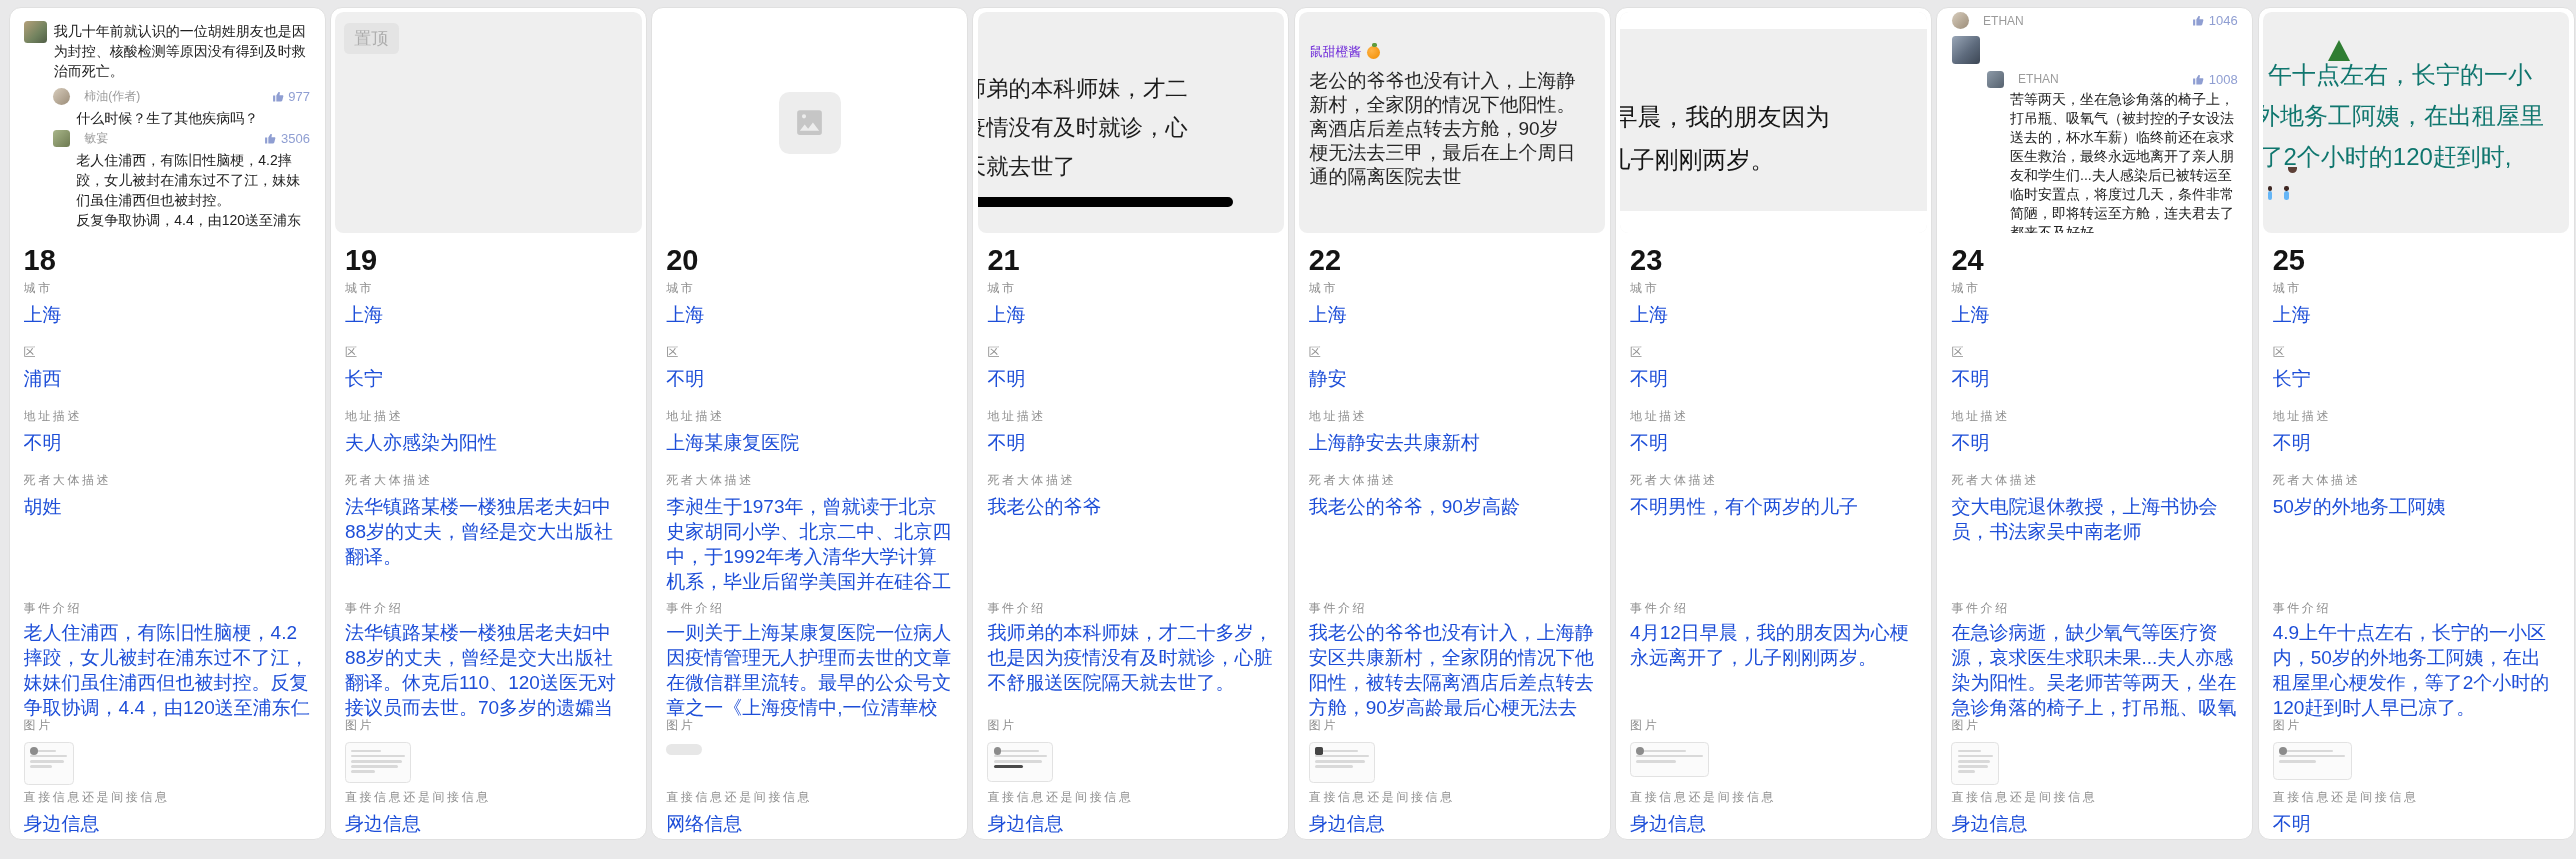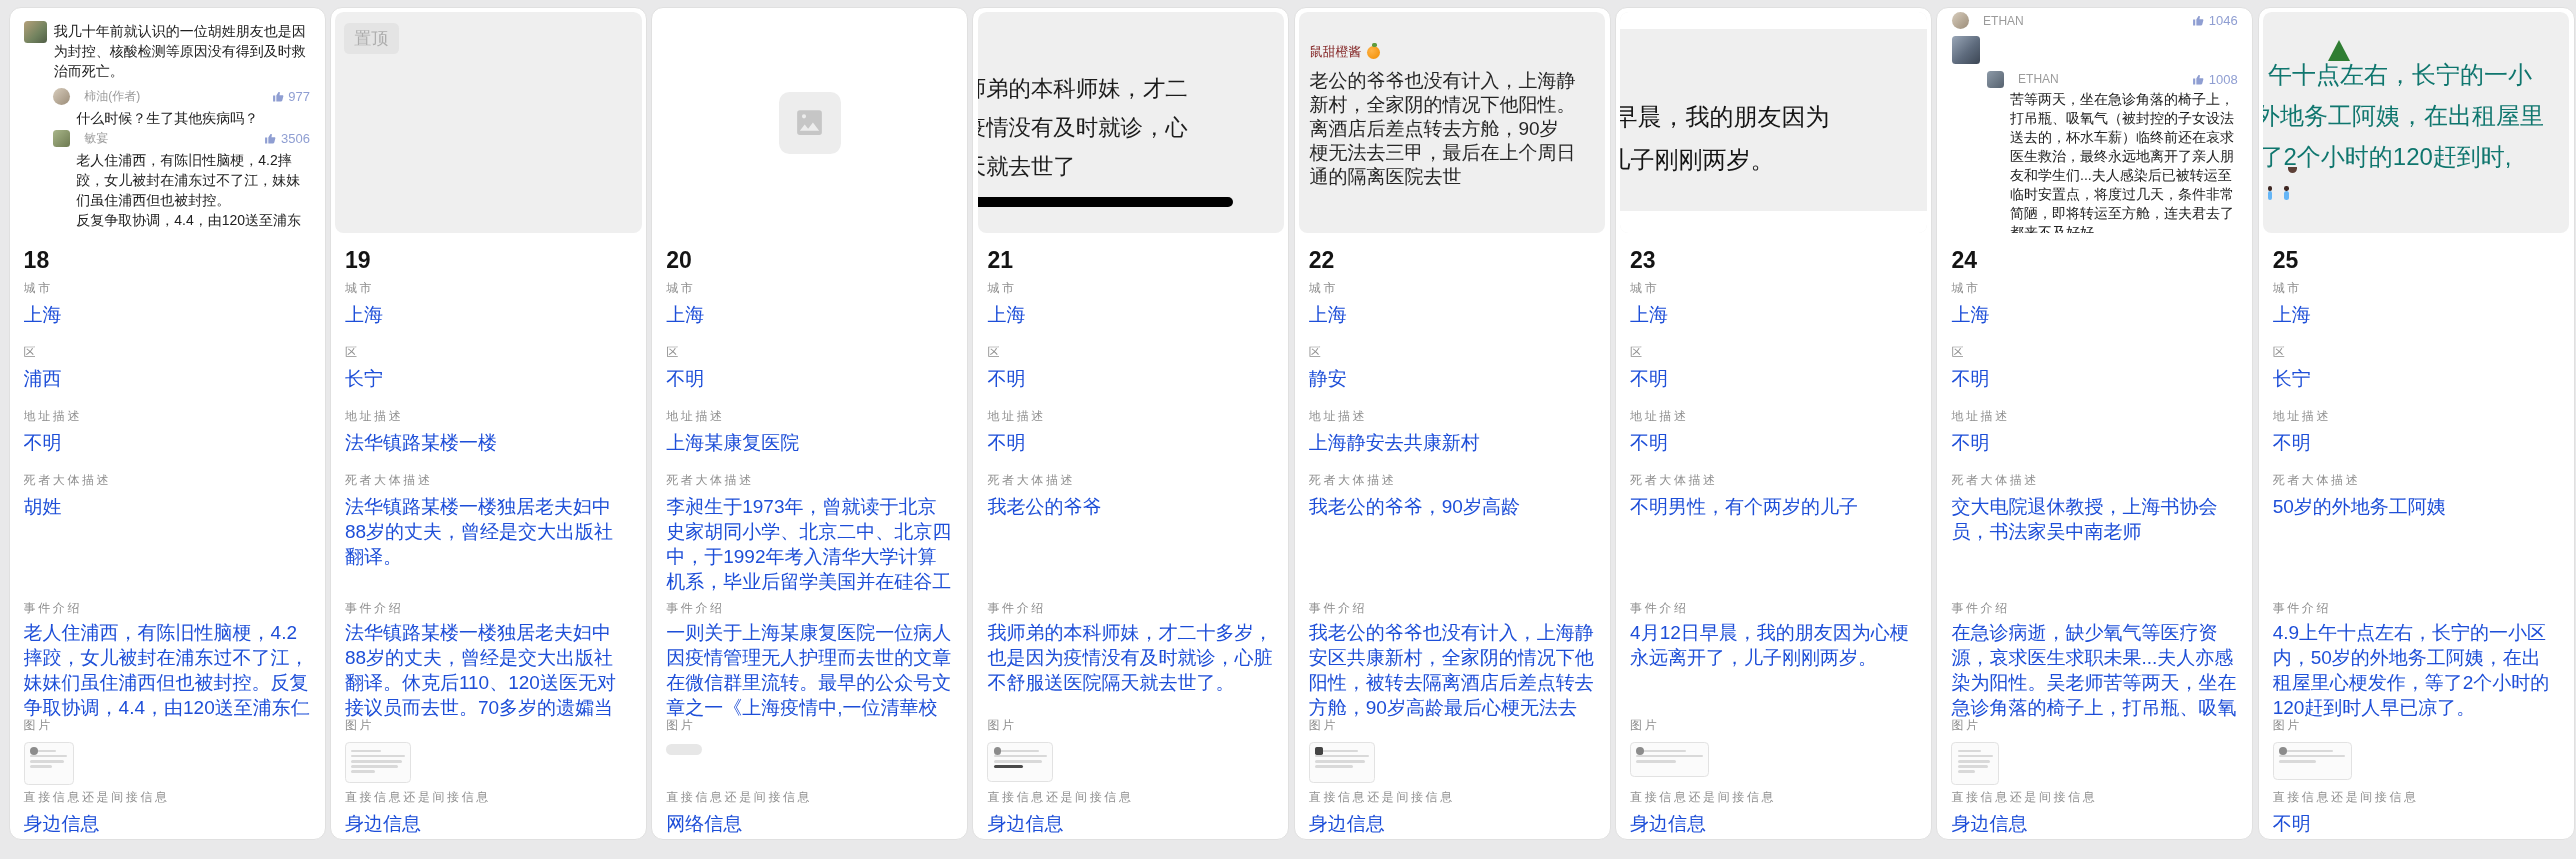--- a/index.html
+++ b/index.html
@@ -4,21 +4,21 @@
 <style>
   * { margin:0; padding:0; box-sizing:border-box; }
   html,body { width:2576px; height:859px; overflow:hidden; }
   body { background:#e9e9ea; font-family:"Liberation Sans","DejaVu Sans",sans-serif; color:#1b1b1b; }
   .board { display:flex; gap:4.3px; padding:7px 0 0 8.6px; align-items:flex-start; }
   .card { flex:0 0 317px; width:317px; height:833px; background:#fff; border:0.9px solid #e0e0e0;
           border-radius:12px; overflow:hidden; }
   .card-image { height:221px; margin:4.3px 4.3px 0; border-radius:8.6px; overflow:hidden; position:relative; background:#fff; }
   .card-image.gray { background:#efefef; }
   .card-body { padding:8.6px 14px 0; }
-  .record-number { font-size:23px; font-weight:600; color:#141414; height:38px; display:flex; align-items:center; }
+  .record-number { font-size:29px; font-weight:600; color:#141414; height:38px; display:flex; align-items:center; }
   .f-label { font-size:12px; color:#8f8f8f; letter-spacing:2.6px; }
   .f-value { font-size:19px; color:#1d4ed8; line-height:25px; margin-top:5.2px; }
   .f-s { height:64px; overflow:hidden; }
   .f-desc { height:128px; overflow:hidden; }
   .f-desc .f-value { max-height:102px; overflow:hidden; }
   .f-event { height:117px; overflow:hidden; }
   .f-event .f-value { margin-top:3.5px; max-height:100px; overflow:hidden; }
   .f-image { height:72px; }
   .f-direct { }
   
@@ -49,21 +49,21 @@
                font-size:17px; padding:4.3px 10.4px; border-radius:5.2px; }
   .note-lines { margin-left:-5.2px; padding-left:8.6px; }
   .note-lines div { font-size:23px; line-height:33px; color:#2d2d2d; white-space:nowrap; }
   
   .big21 { padding:57px 0 0 7px; }
   .big21 div { font-size:22.4px; line-height:39px; color:#1c1c1c; white-space:nowrap; margin-left:-21px; }
   .bar-redact { margin:10.4px 0 0 -8.6px; width:269px; height:10.4px; background:#000; border-radius:6px; }
   
   .post22 { padding:29px 0 0 10.4px; }
   .p-head { display:flex; align-items:center; gap:5.2px; height:22.4px; }
-  .p-name { font-size:13px; color:#7f1d1d; }
+  .p-name { font-size:13px; color:#6d28d9; }
   .orange { width:13px; height:13px; border-radius:50%; background:radial-gradient(circle at 35% 35%, #ffb347, #f08c00); position:relative; }
   .orange::after { content:""; position:absolute; top:-2.6px; left:5.2px; width:5.2px; height:3.5px; background:#5f9b3c; border-radius:1.7px; }
   .post22 .lines { margin-top:5.2px; }
   .post22 .lines div { font-size:19px; line-height:24px; color:#262626; white-space:nowrap; }
   
   .big23 { position:relative; height:100%; }
   .big23 .strip-top { position:absolute; top:0; left:0; right:0; height:17px; background:#fff; }
   .big23 .strip-bot { position:absolute; bottom:0; left:0; right:0; height:22.4px; background:#fff; }
   .big23 .lines { padding-top:83px; }
   .big23 .lines div { font-size:24px; line-height:43px; color:#141414; white-space:nowrap; margin-left:-7px; }
@@ -170,21 +170,21 @@
       <div class="f-s">
           <div class="f-label">城市</div>
           <div class="f-value">上海</div>
         </div>
       <div class="f-s">
           <div class="f-label">区</div>
           <div class="f-value">长宁</div>
         </div>
       <div class="f-s">
           <div class="f-label">地址描述</div>
-          <div class="f-value">法华镇路某楼一楼</div>
+          <div class="f-value">夫人亦感染为阳性</div>
         </div>
       <div class="f-desc">
           <div class="f-label">死者大体描述</div>
           <div class="f-value">法华镇路某楼一楼独居老夫妇中88岁的丈夫，曾经是交大出版社翻译。</div>
         </div>
       <div class="f-event">
           <div class="f-label">事件介绍</div>
           <div class="f-value">法华镇路某楼一楼独居老夫妇中88岁的丈夫，曾经是交大出版社翻译。休克后110、120送医无对接议员而去世。70多岁的遗孀当晚敲邻居们，央求代...</div>
         </div>
       <div class="f-image">

